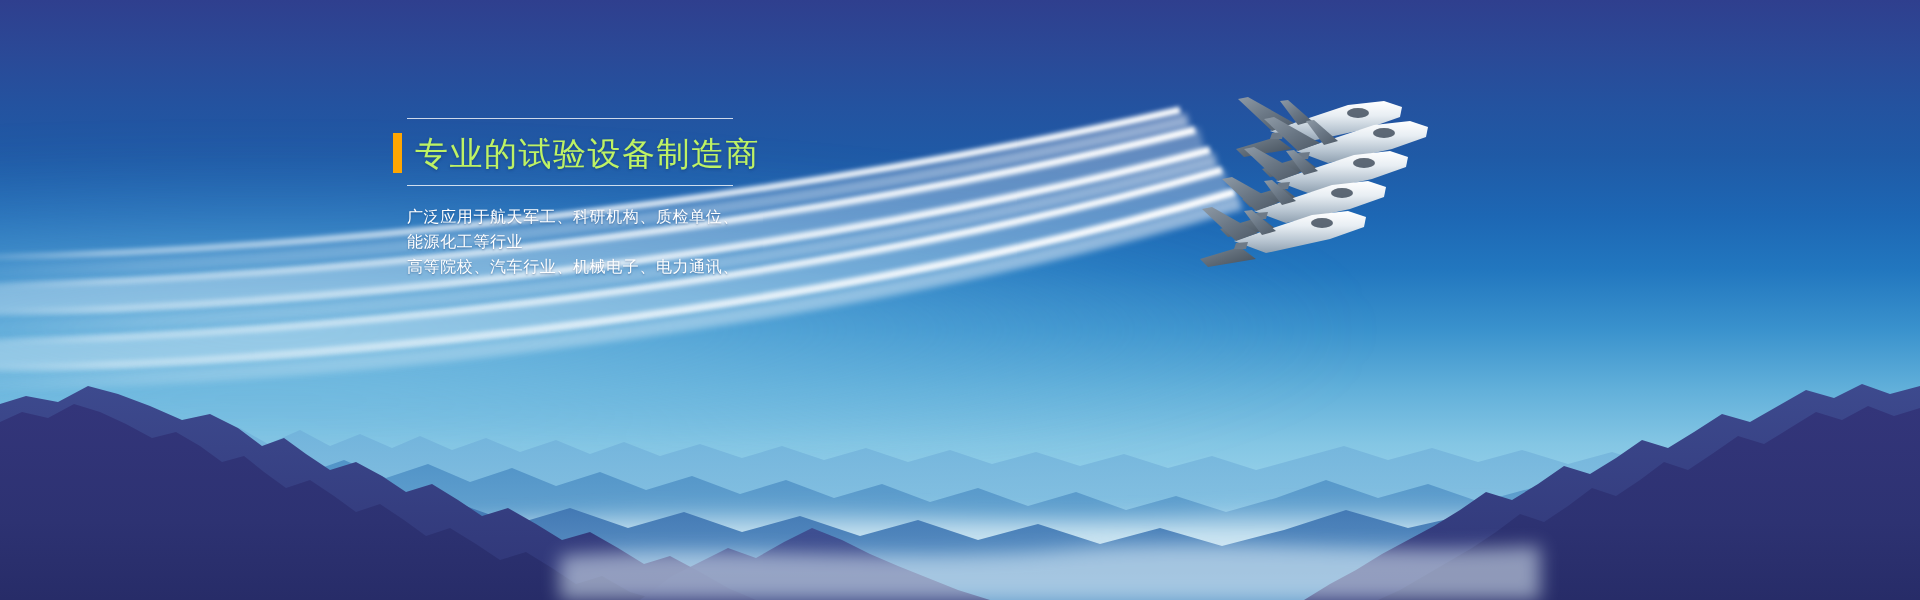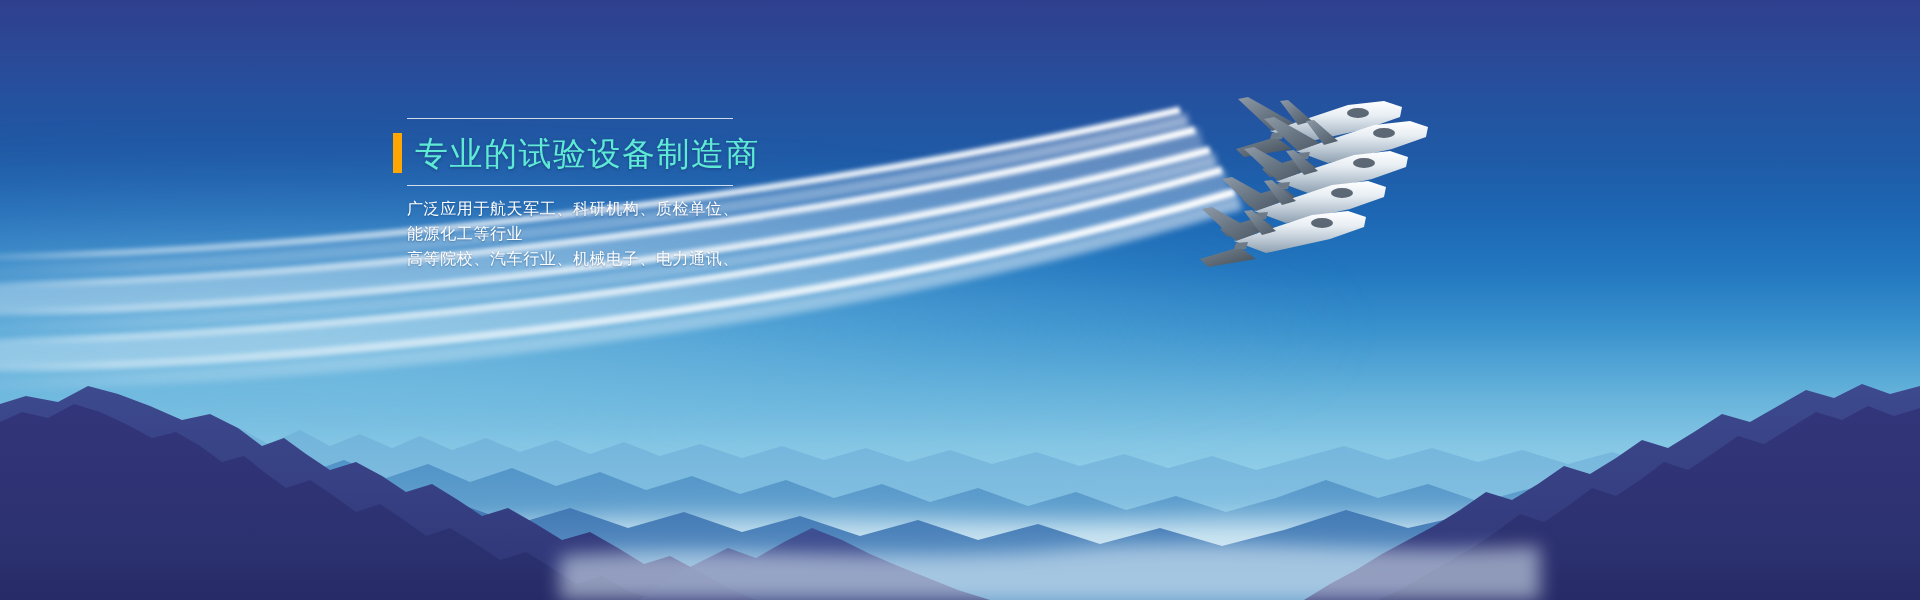--- a/index.html
+++ b/index.html
@@ -71,29 +71,29 @@
   }
   .accent-bar {
     width:9px; height:40px;
     background:#ffa602;
     margin-right:13px;
     flex:0 0 auto;
   }
   .headline {
     font-size:33px;
     line-height:1;
-    color:#5eead4;
+    color:#bef264;
     letter-spacing:1.5px;
     font-weight:400;
     text-shadow:0 1px 3px rgba(10,40,90,.45);
     white-space:nowrap;
   }
   .rule-bottom { margin-left:14px; width:326px; }
   .subtitle {
-    margin-top:11px; margin-left:14px;
+    margin-top:19px; margin-left:14px;
     font-size:16px;
     line-height:1.55;
     color:#ffffff;
     letter-spacing:.6px;
     text-shadow:0 1px 2px rgba(10,40,90,.4);
   }
   .subtitle div { white-space:nowrap; }
 </style>
 </head>
 <body>

